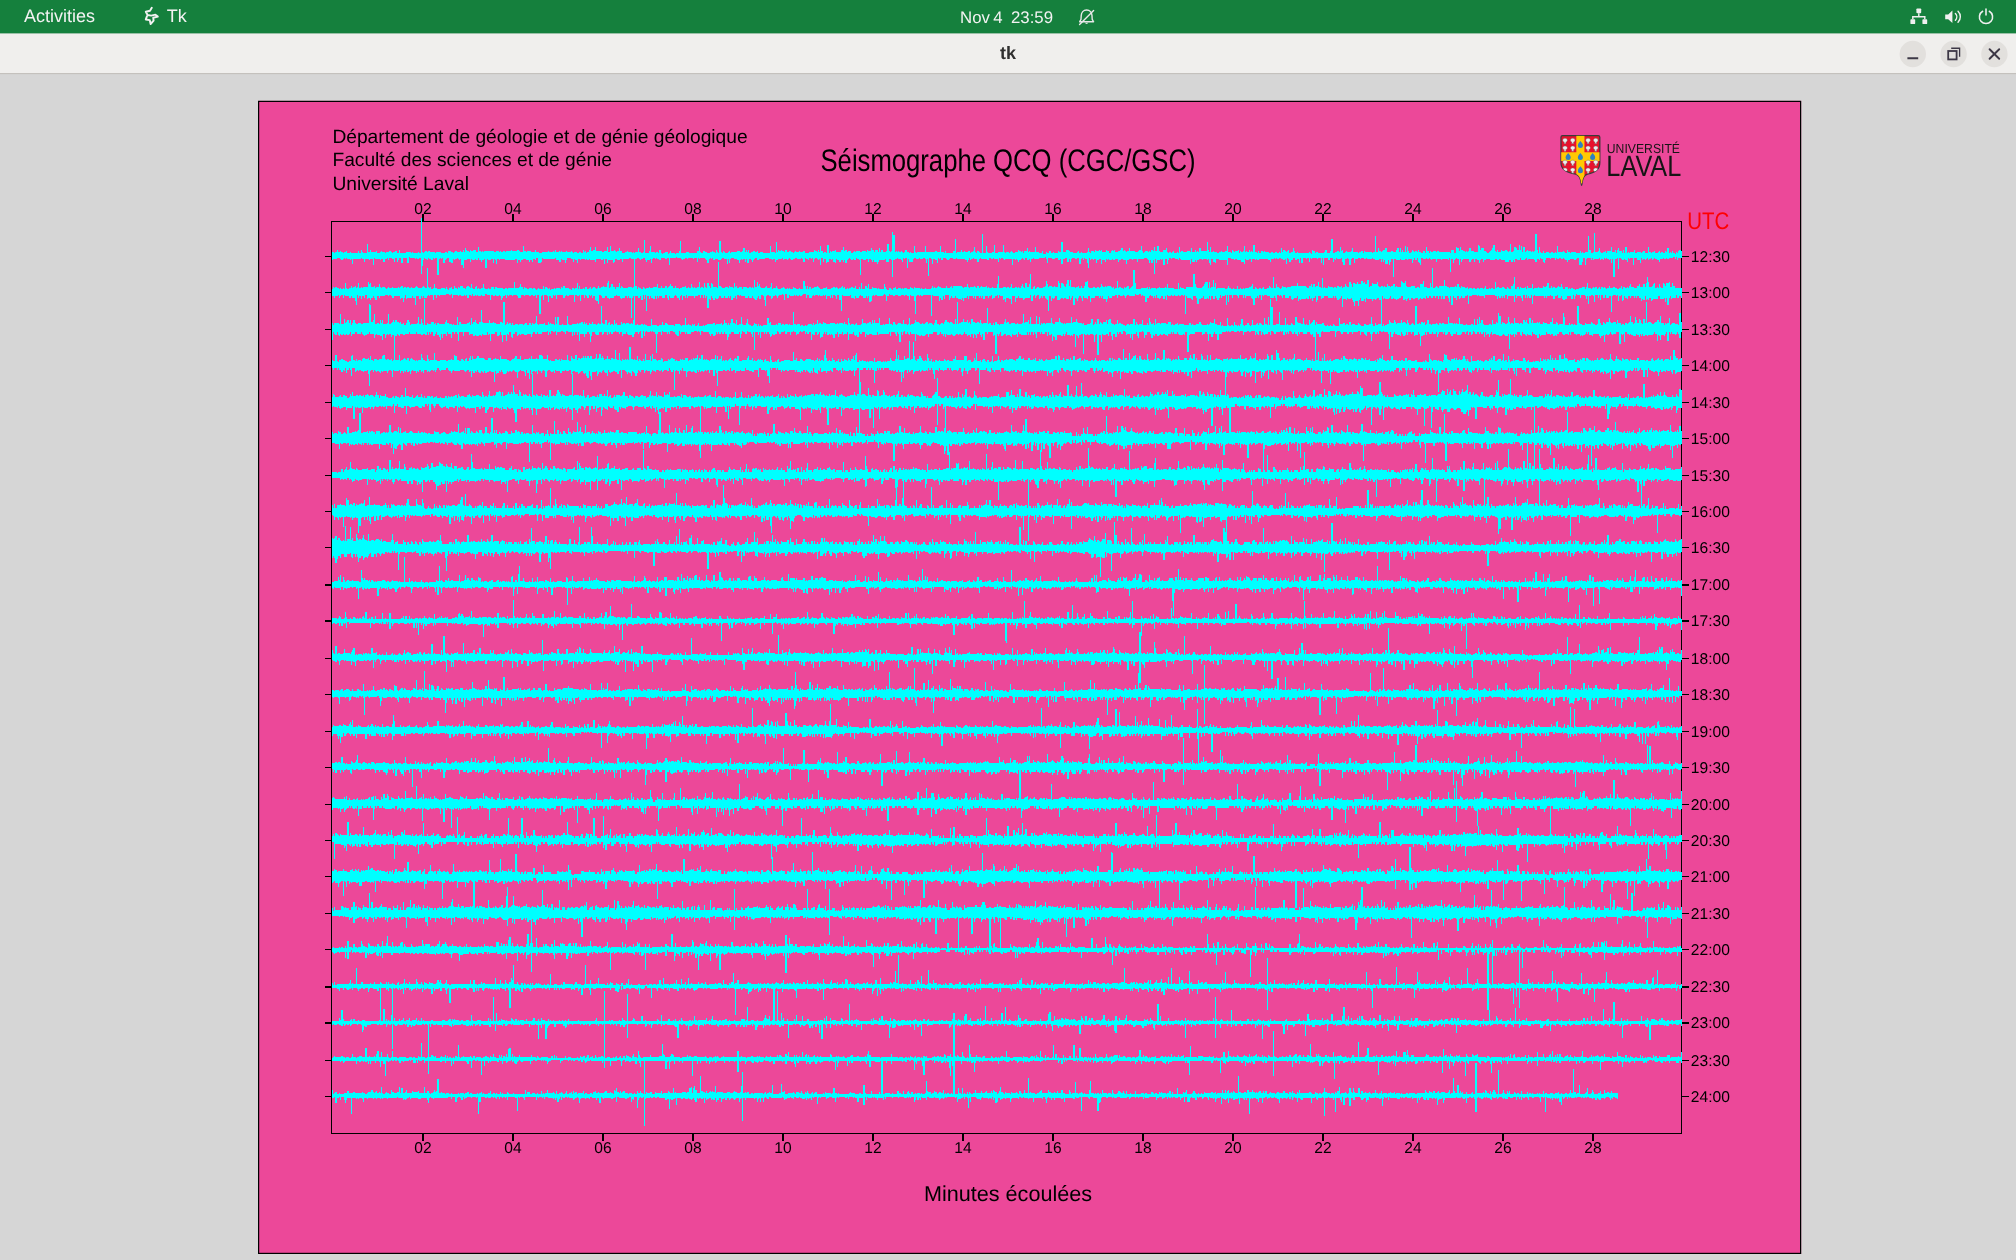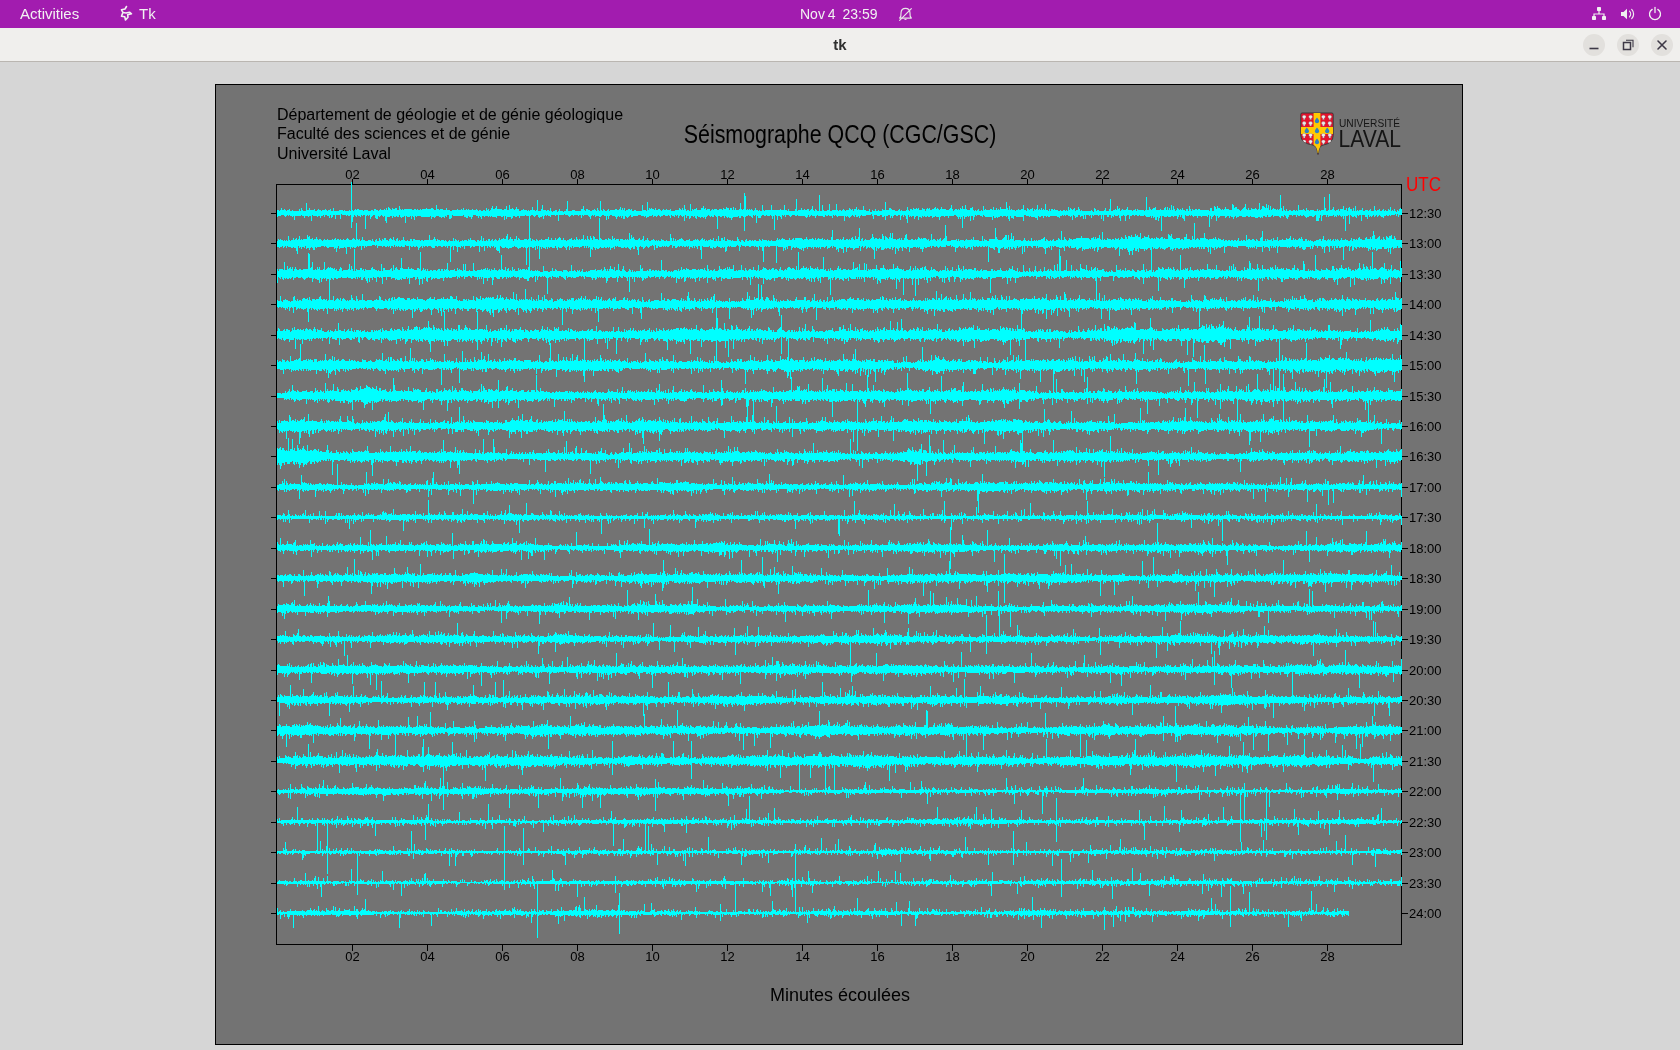--- a/index.html
+++ b/index.html
@@ -1,19 +1,19 @@
 <!DOCTYPE html>
 <html><head><meta charset="utf-8"><style>
 html,body{margin:0;padding:0;width:1680px;height:1050px;overflow:hidden;background:#d6d6d6;
 font-family:"Liberation Sans",sans-serif;}
 .abs{position:absolute;}
-#topbar{position:absolute;left:0;top:0;width:1680px;height:28px;background:#a21caf;color:#f2f2f2;font-size:15px;}
+#topbar{position:absolute;left:0;top:0;width:1680px;height:28px;background:#15803d;color:#f2f2f2;font-size:15px;}
 #titlebar{position:absolute;left:0;top:28px;width:1680px;height:34px;background:#f0efed;border-bottom:1px solid #bab6b1;box-sizing:border-box;}
 #body{position:absolute;left:0;top:62px;width:1680px;height:988px;background:#d6d6d6;}
-#canvas{position:absolute;left:215px;top:22px;width:1246px;height:959px;background:#737373;border:1px solid #000;}
+#canvas{position:absolute;left:215px;top:22px;width:1246px;height:959px;background:#ec4899;border:1px solid #000;padding-left:38px;}
 #canvas *{position:absolute;}
 text{font-family:"Liberation Sans",sans-serif;}
 </style></head><body>
 <div id="topbar">
  <span class="abs" style="left:20px;top:5px">Activities</span>
  <svg width="19" height="19" viewBox="0 0 19 19" style="position:absolute;left:116px;top:4px">
       <g fill="none" stroke="#f2f2f2" stroke-width="1.6" stroke-linecap="round" stroke-linejoin="round">
         <path d="M10.5 2.5 9 5l-3.5.8L7 8.5l3 .5 3.5-.8 2 1.6-3.8 1 .3 2.4-2.5 2.8-.7-3.2-3.3-.6 1-2.7"></path>
       </g>
     </svg>

